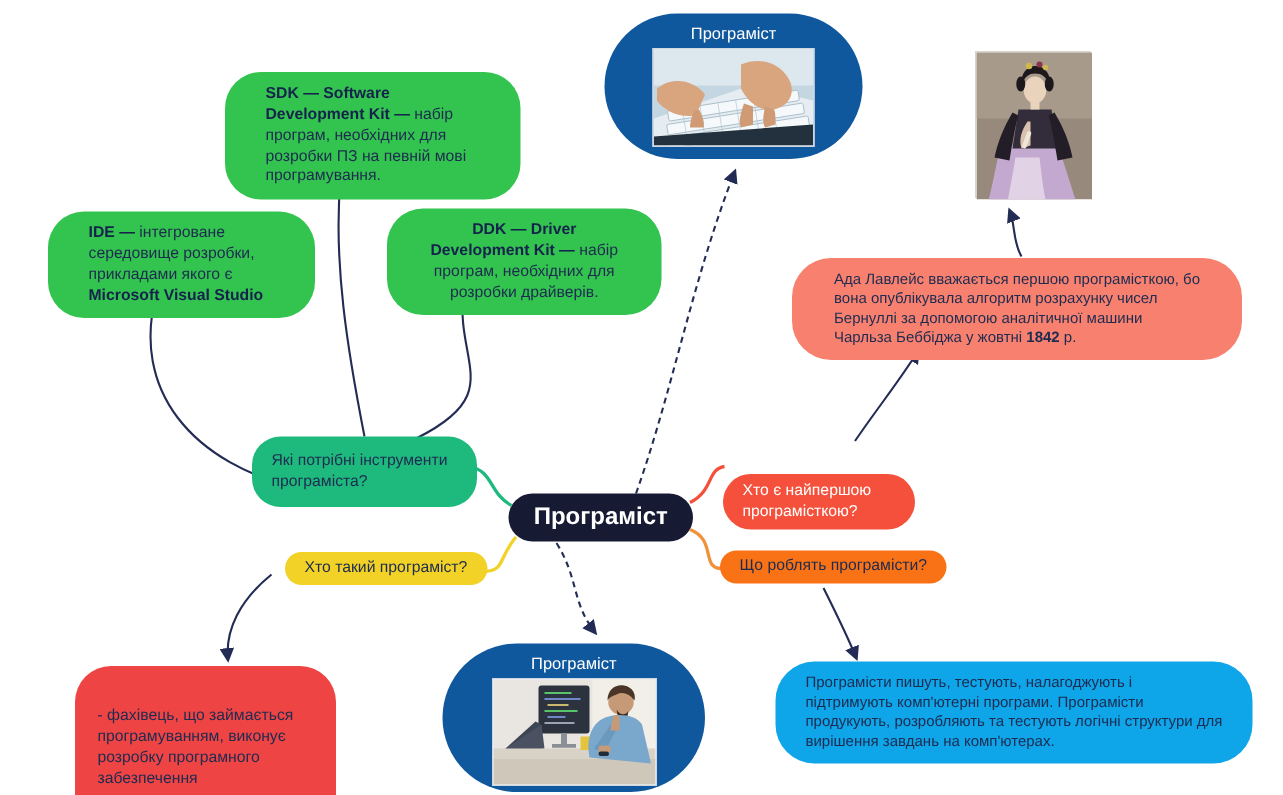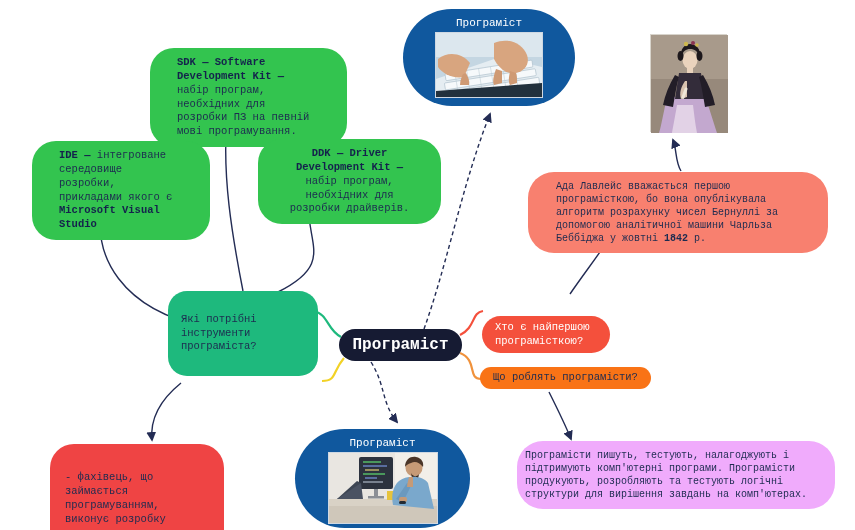--- a/index.html
+++ b/index.html
@@ -1,29 +1,29 @@
 <!DOCTYPE html>
 <html><head>
 <meta charset="utf-8">
 <style>
   html,body{margin:0;padding:0;background:#ffffff;}
   .canvas{position:relative;width:855px;height:530px;background:#ffffff;overflow:hidden;
-          font-family:Liberation Mono, monospace;}
+          font-family:Liberation Sans, sans-serif;}
   .edges{position:absolute;left:0;top:0;width:855px;height:530px;pointer-events:none;z-index:0;}
   .node{position:absolute;box-sizing:border-box;z-index:1;color:#1d2b50;}
   .defbox{background:#33c44f;padding:8px 27px;font-size:10.5px;line-height:1.32;border-radius:24px;}
   .defbox b{color:#14224c;}
   .qnode{display:flex;align-items:center;font-size:10.5px;line-height:1.3;}
-  .q-green{background:#1eb97d;border-radius:19px;padding:22px 13px;}
+  .q-green{background:#1eb97d;border-radius:19px;padding:10px 13px;}
   .q-yellow{background:#f2d226;border-radius:13px;padding:4px 13px;}
   .q-red{background:#f4503c;border-radius:19px;padding:5px 13px;color:#ffffff;}
   .q-orange{background:#f97316;border-radius:13px;padding:4px 13px;}
   .a-yellow{background:#ef4444;border-radius:24px;padding:27px 15px;font-size:10.5px;line-height:1.33;}
   .a-salmon{background:#f8806f;border-radius:26px;padding:8px 28px;font-size:10px;line-height:1.3;}
-  .a-orange{background:#f0abfc;border-radius:26px;padding:8px 8px;font-size:10px;line-height:1.3;}
+  .a-orange{background:#0ea5e9;border-radius:26px;padding:8px 20px;font-size:10px;line-height:1.3;}
   .center-node{background:#161b33;color:#ffffff;border-radius:17px;display:flex;align-items:center;
                justify-content:center;font-size:16px;font-weight:bold;}
   .imgnode{background:#10589e;border-radius:50px;color:#ffffff;text-align:center;}
   .imgnode .lbl{font-size:11px;margin-top:8px;display:block;}
   .imgnode .photo{display:inline-block;margin-top:3px;line-height:0;border:1px solid #cfd8e2;background:#fff;}
   .portrait{line-height:0;border:1px solid #d8d4cc;}
 </style>
 </head>
 <body>
 
@@ -120,20 +120,23 @@
 
   <div class="node defbox" style="left:258px;top:139px;width:183px;text-align:center;">
     <b>DDK — Driver Development Kit —</b>
     <span>набір програм, необхідних для розробки драйверів.</span>
   </div>
 
   <div class="node qnode q-green" style="left:168px;top:291px;width:150px;">
     <span>Які потрібні інструменти програміста?</span>
   </div>
 
+  <div class="node qnode q-yellow" style="left:190px;top:368px;">
+    <span>Хто такий програміст?</span>
+  </div>
 
   <div class="node center-node" style="left:339px;top:329px;width:123px;height:32px;">
     <span>Програміст</span>
   </div>
 
   <div class="node qnode q-red" style="left:482px;top:293px;width:128px;margin-top:23px;">
     <span>Хто є найпершою програмісткою?</span>
   </div>
 
   <div class="node qnode q-orange" style="left:480px;top:367px;">

